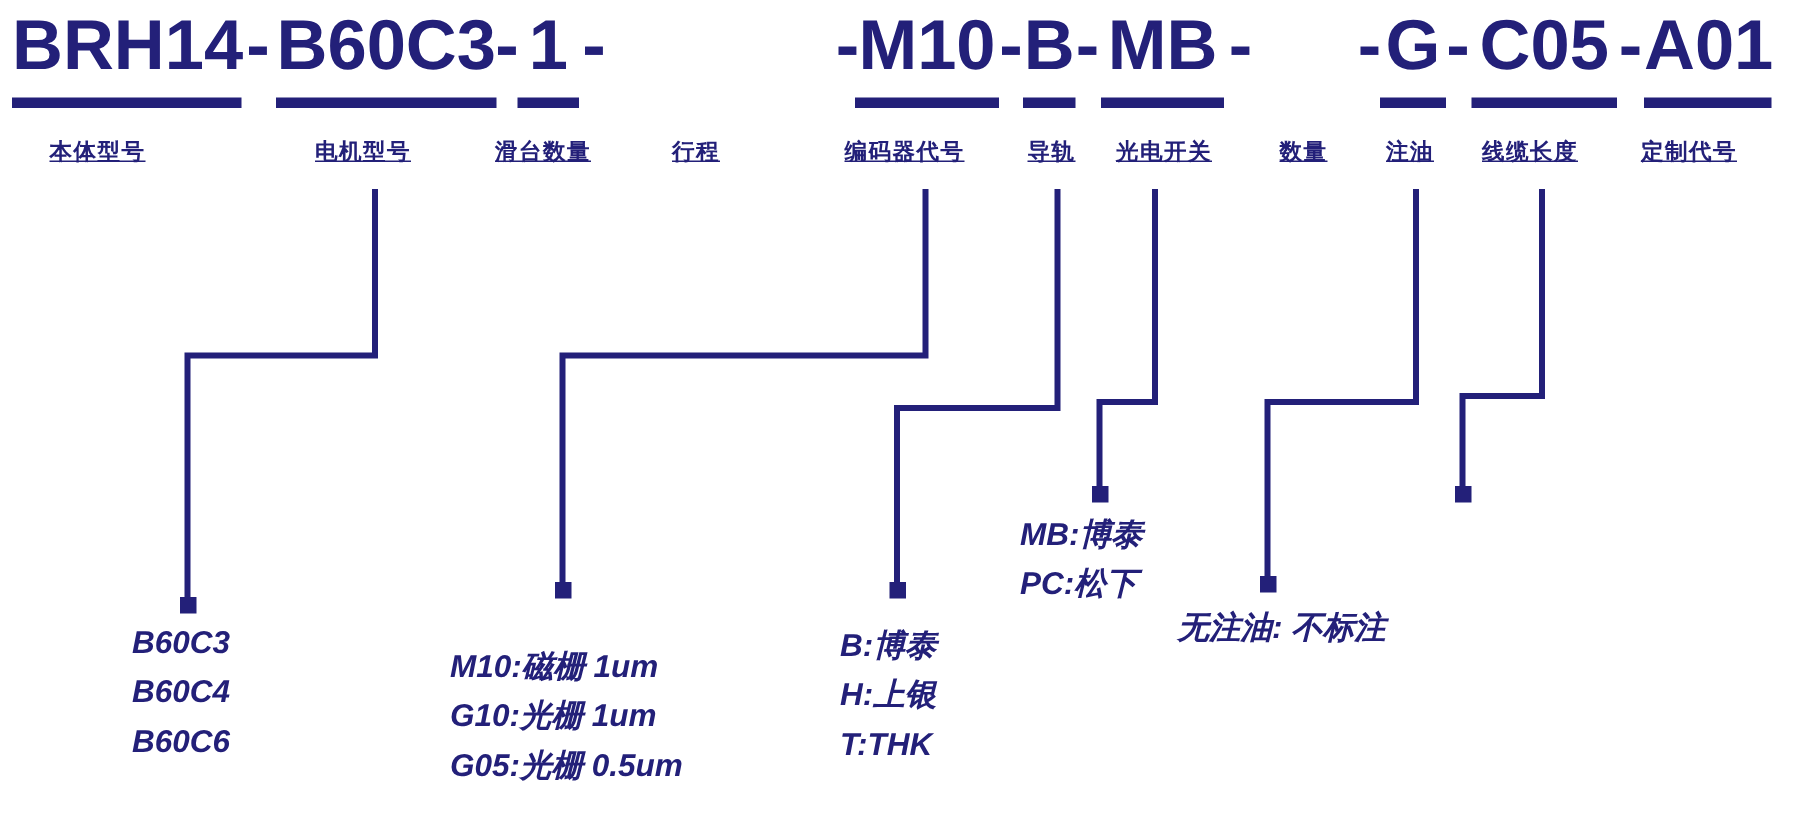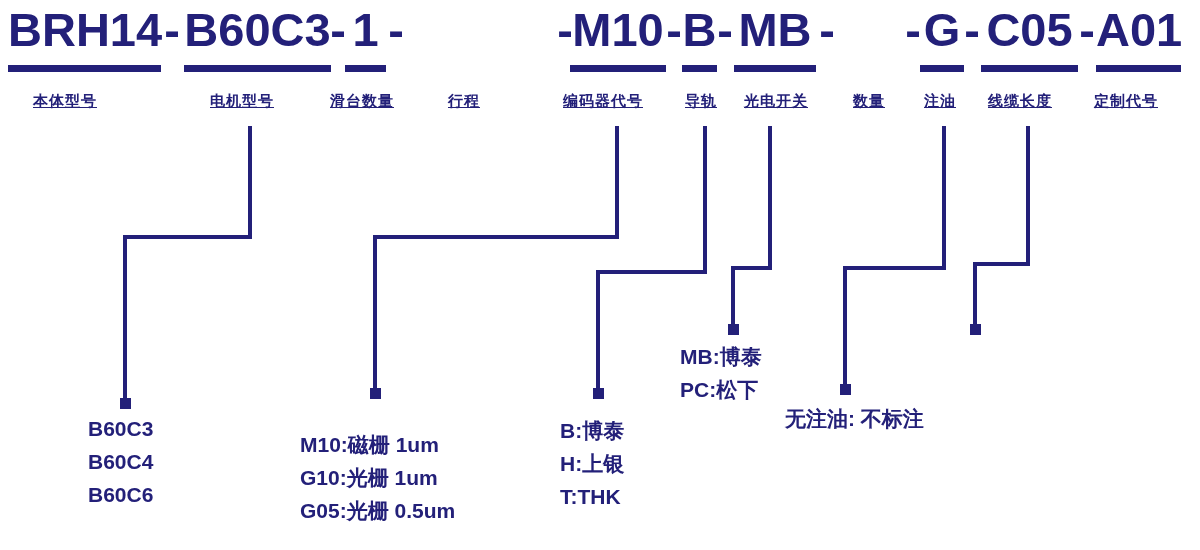--- a/index.html
+++ b/index.html
@@ -65,20 +65,21 @@
   
   .legend {
     position: absolute;
     color: var(--ink);
   }
   .legend-item {
     font-size: 21px;
     font-weight: 700;
     line-height: 33px;
     white-space: nowrap;
+    font-style: italic;
   }
 </style>
 </head>
 <body style="background: rgb(255, 255, 255);">
 
 <div id="canvas">
 
   <span class="seg" style="left:8px;width:153px">BRH14</span>
   <span class="hyph" style="left:164px">-</span>
   <span class="seg" style="left:184px;width:147px">B60C3</span>

